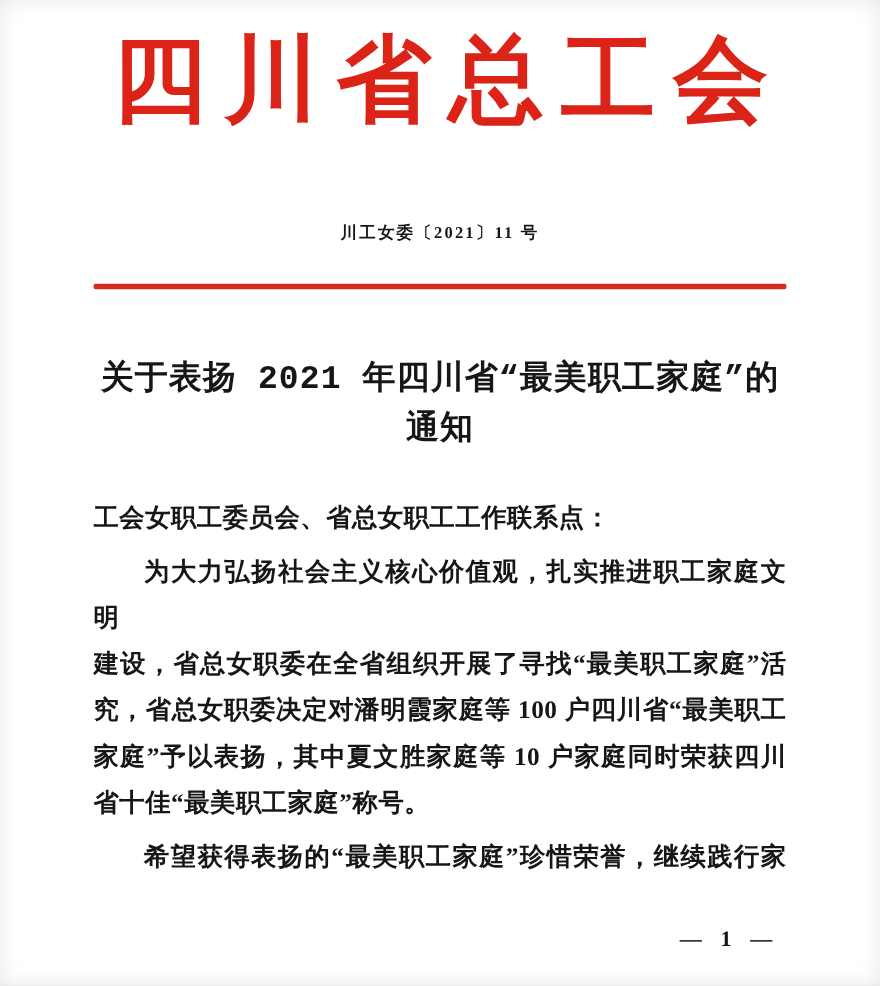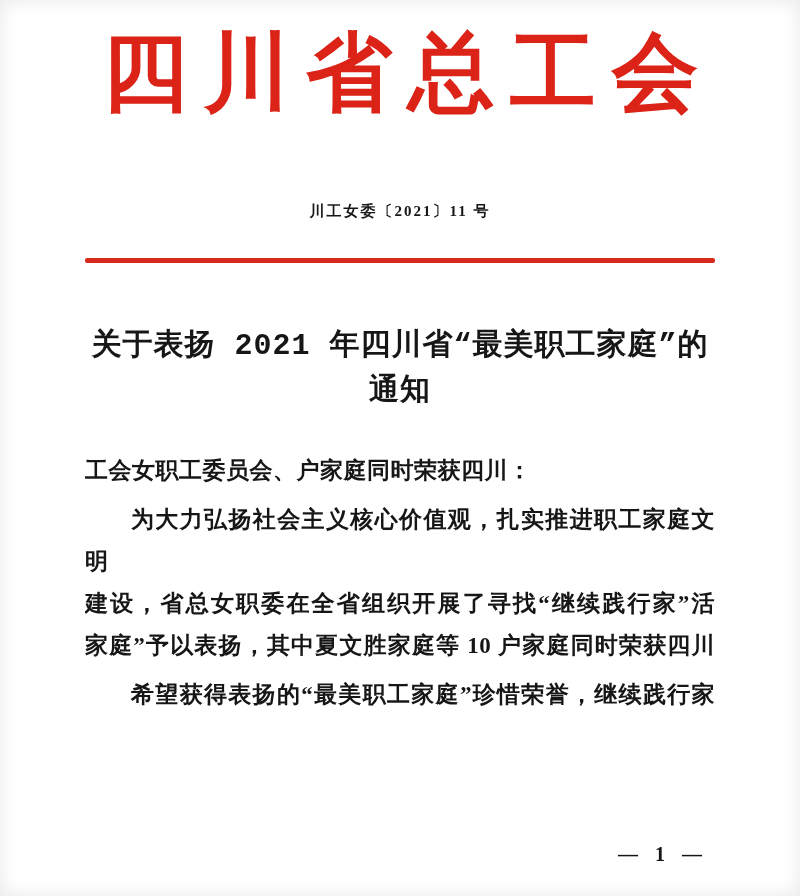--- a/index.html
+++ b/index.html
@@ -105,22 +105,24 @@
 
   <div class="org-title">四川省总工会</div>
 
   <div class="doc-number">川工女委〔2021〕11 号</div>
 
   <div class="red-rule"></div>
 
   <h1 class="doc-title"><span>关于表扬 2021 年四川省“最美职工家庭”的</span><br><span>通知</span></h1>
 
   <div class="body-text">
-      <div class="line">工会女职工委员会、户家庭同时荣获四川：</div>
+      <div class="line">工会女职工委员会、省总女职工工作联系点：</div>
       <div class="line indent justify para-start">为大力弘扬社会主义核心价值观，扎实推进职工家庭文明</div>
-      <div class="line justify">建设，省总女职委在全省组织开展了寻找“继续践行家”活</div>
+      <div class="line justify">建设，省总女职委在全省组织开展了寻找“最美职工家庭”活</div>
+      <div class="line justify">究，省总女职委决定对潘明霞家庭等 100 户四川省“最美职工</div>
       <div class="line justify">家庭”予以表扬，其中夏文胜家庭等 10 户家庭同时荣获四川</div>
+      <div class="line">省十佳“最美职工家庭”称号。</div>
       <div class="line indent justify para-start">希望获得表扬的“最美职工家庭”珍惜荣誉，继续践行家</div>
   </div>
 
   <div class="page-number">— 1 —</div>
 
 </div>
 
 </body></html>

